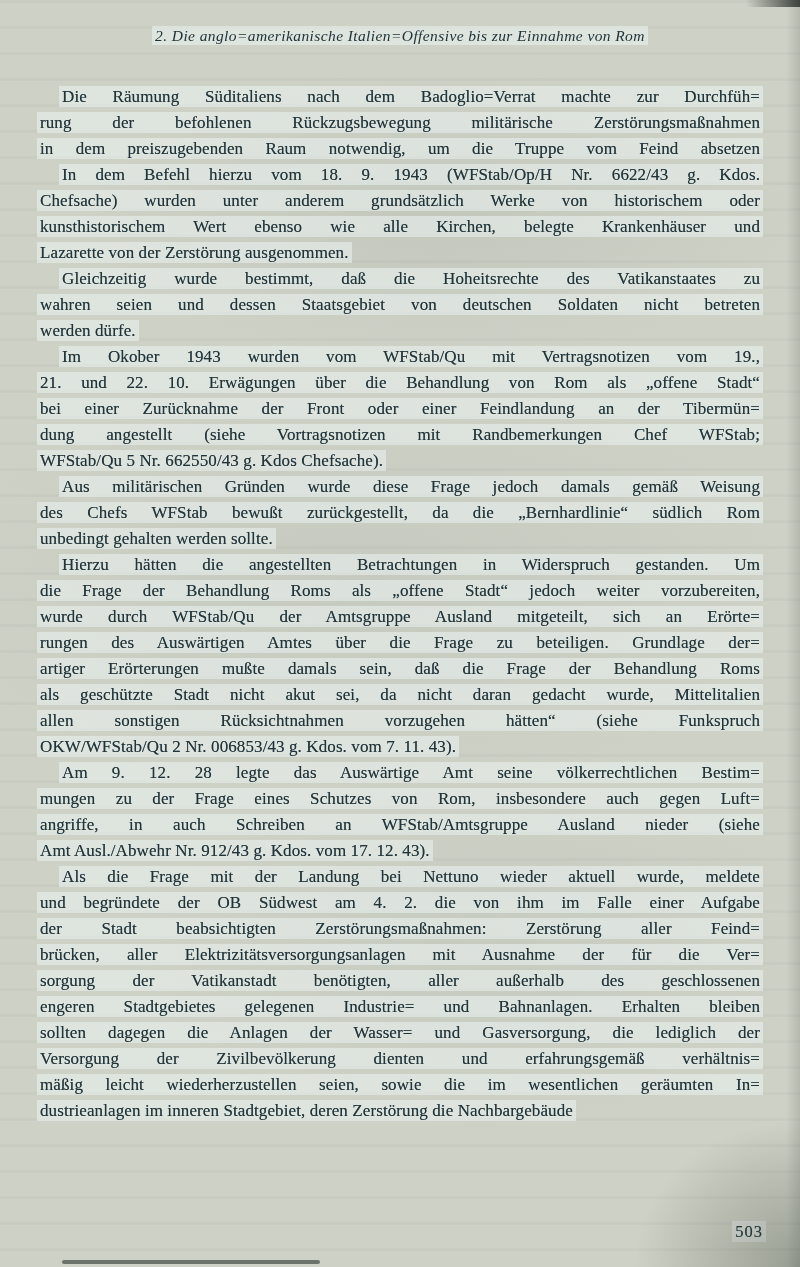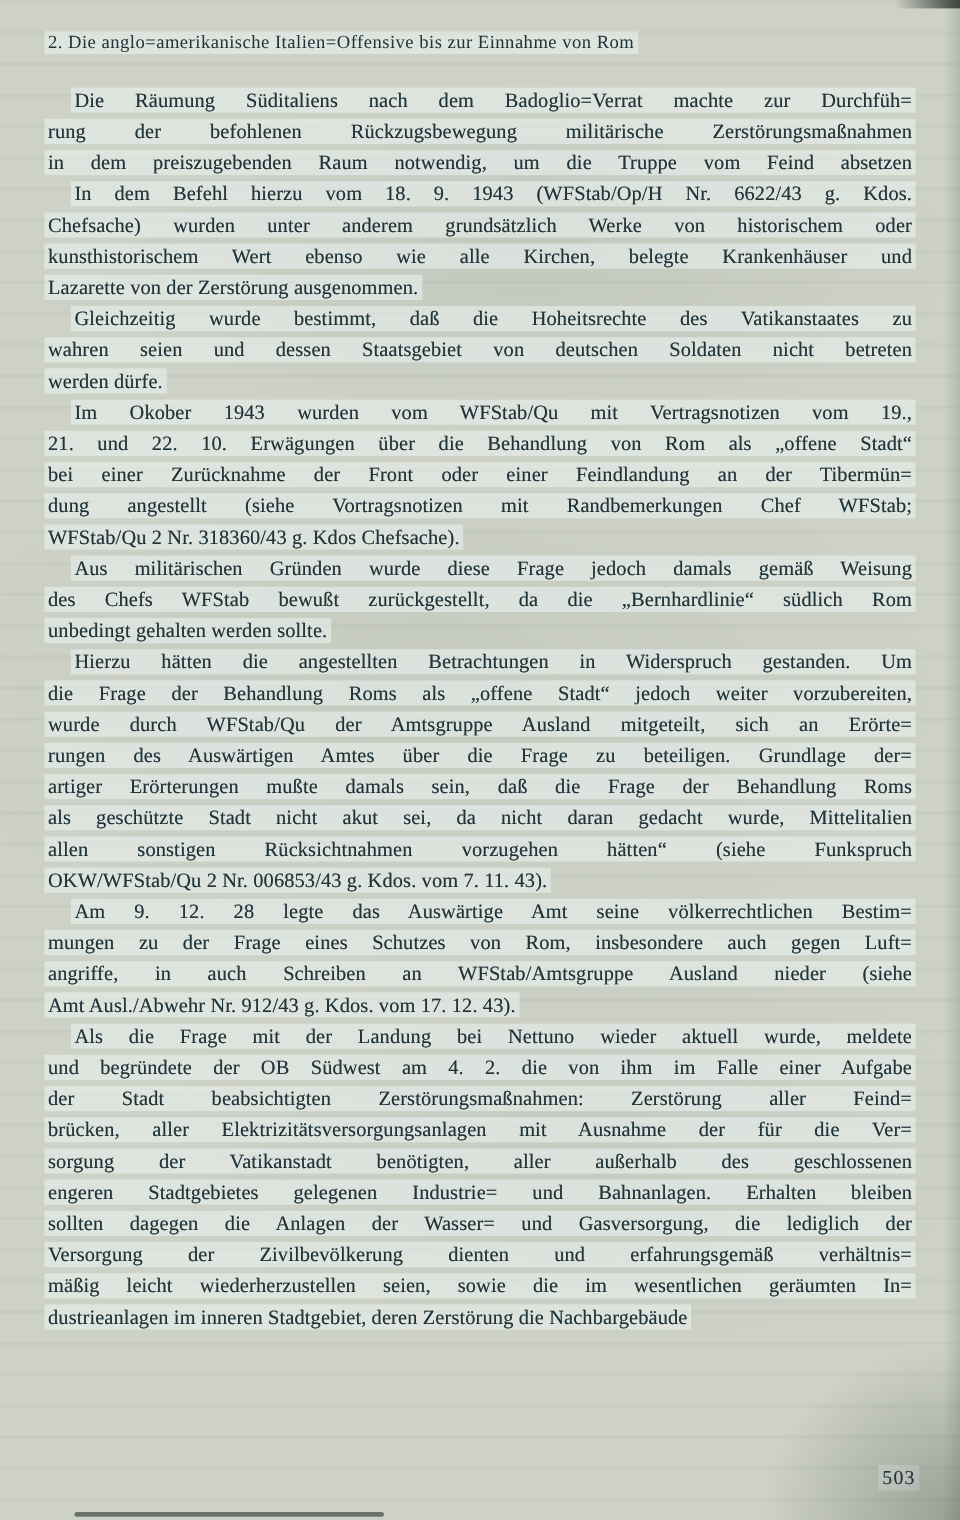--- a/index.html
+++ b/index.html
@@ -22,24 +22,24 @@
   .ghost{
     position:absolute;inset:0;
     background:
       radial-gradient(ellipse 520px 210px at 55% 17%, rgba(108,118,110,0.10), transparent 70%),
       radial-gradient(ellipse 620px 320px at 45% 46%, rgba(108,118,110,0.08), transparent 70%),
       radial-gradient(ellipse 500px 260px at 60% 75%, rgba(108,118,110,0.07), transparent 70%),
       repeating-linear-gradient(180deg, rgba(98,108,100,0.05) 0 3px, rgba(0,0,0,0) 3px 26px);
   }
   .header{
     position:absolute;top:27px;left:37px;width:726px;
-    text-align:left;font-size:15.5px;letter-spacing:0.4px;
+    text-align:center;font-size:15.5px;letter-spacing:0.4px;font-style:italic;
   }
   .textblock{
-    position:absolute;top:71px;left:37px;width:726px;
+    position:absolute;top:84px;left:37px;width:726px;
   }
   .para{margin:0;}
   .line{
     font-size:17px;line-height:26px;
     text-align:justify;text-align-last:justify;text-justify:inter-word;
     letter-spacing:0.1px;
     text-shadow:0 0 0.4px rgba(28,48,55,0.55);
   }
   .line.last{text-align-last:left;}
   .line.first{text-indent:22px;}
@@ -96,21 +96,21 @@
       <div class="para">
         <div class="line first"><span class="band">Gleichzeitig wurde bestimmt, daß die Hoheitsrechte des Vatikanstaates zu</span></div>
         <div class="line"><span class="band">wahren seien und dessen Staatsgebiet von deutschen Soldaten nicht betreten</span></div>
         <div class="line last"><span class="band">werden dürfe.</span></div>
       </div>
       <div class="para">
         <div class="line first"><span class="band">Im Okober 1943 wurden vom WFStab/Qu mit Vertragsnotizen vom 19.,</span></div>
         <div class="line"><span class="band">21. und 22. 10. Erwägungen über die Behandlung von Rom als „offene Stadt“</span></div>
         <div class="line"><span class="band">bei einer Zurücknahme der Front oder einer Feindlandung an der Tibermün=</span></div>
         <div class="line"><span class="band">dung angestellt (siehe Vortragsnotizen mit Randbemerkungen Chef WFStab;</span></div>
-        <div class="line last"><span class="band">WFStab/Qu 2 Nr. 318360/43 g. Kdos Chefsache).</span></div>
+        <div class="line last"><span class="band">WFStab/Qu 5 Nr. 662550/43 g. Kdos Chefsache).</span></div>
       </div>
       <div class="para">
         <div class="line first"><span class="band">Aus militärischen Gründen wurde diese Frage jedoch damals gemäß Weisung</span></div>
         <div class="line"><span class="band">des Chefs WFStab bewußt zurückgestellt, da die „Bernhardlinie“ südlich Rom</span></div>
         <div class="line last"><span class="band">unbedingt gehalten werden sollte.</span></div>
       </div>
       <div class="para">
         <div class="line first"><span class="band">Hierzu hätten die angestellten Betrachtungen in Widerspruch gestanden. Um</span></div>
         <div class="line"><span class="band">die Frage der Behandlung Roms als „offene Stadt“ jedoch weiter vorzubereiten,</span></div>
         <div class="line"><span class="band">wurde durch WFStab/Qu der Amtsgruppe Ausland mitgeteilt, sich an Erörte=</span></div>

